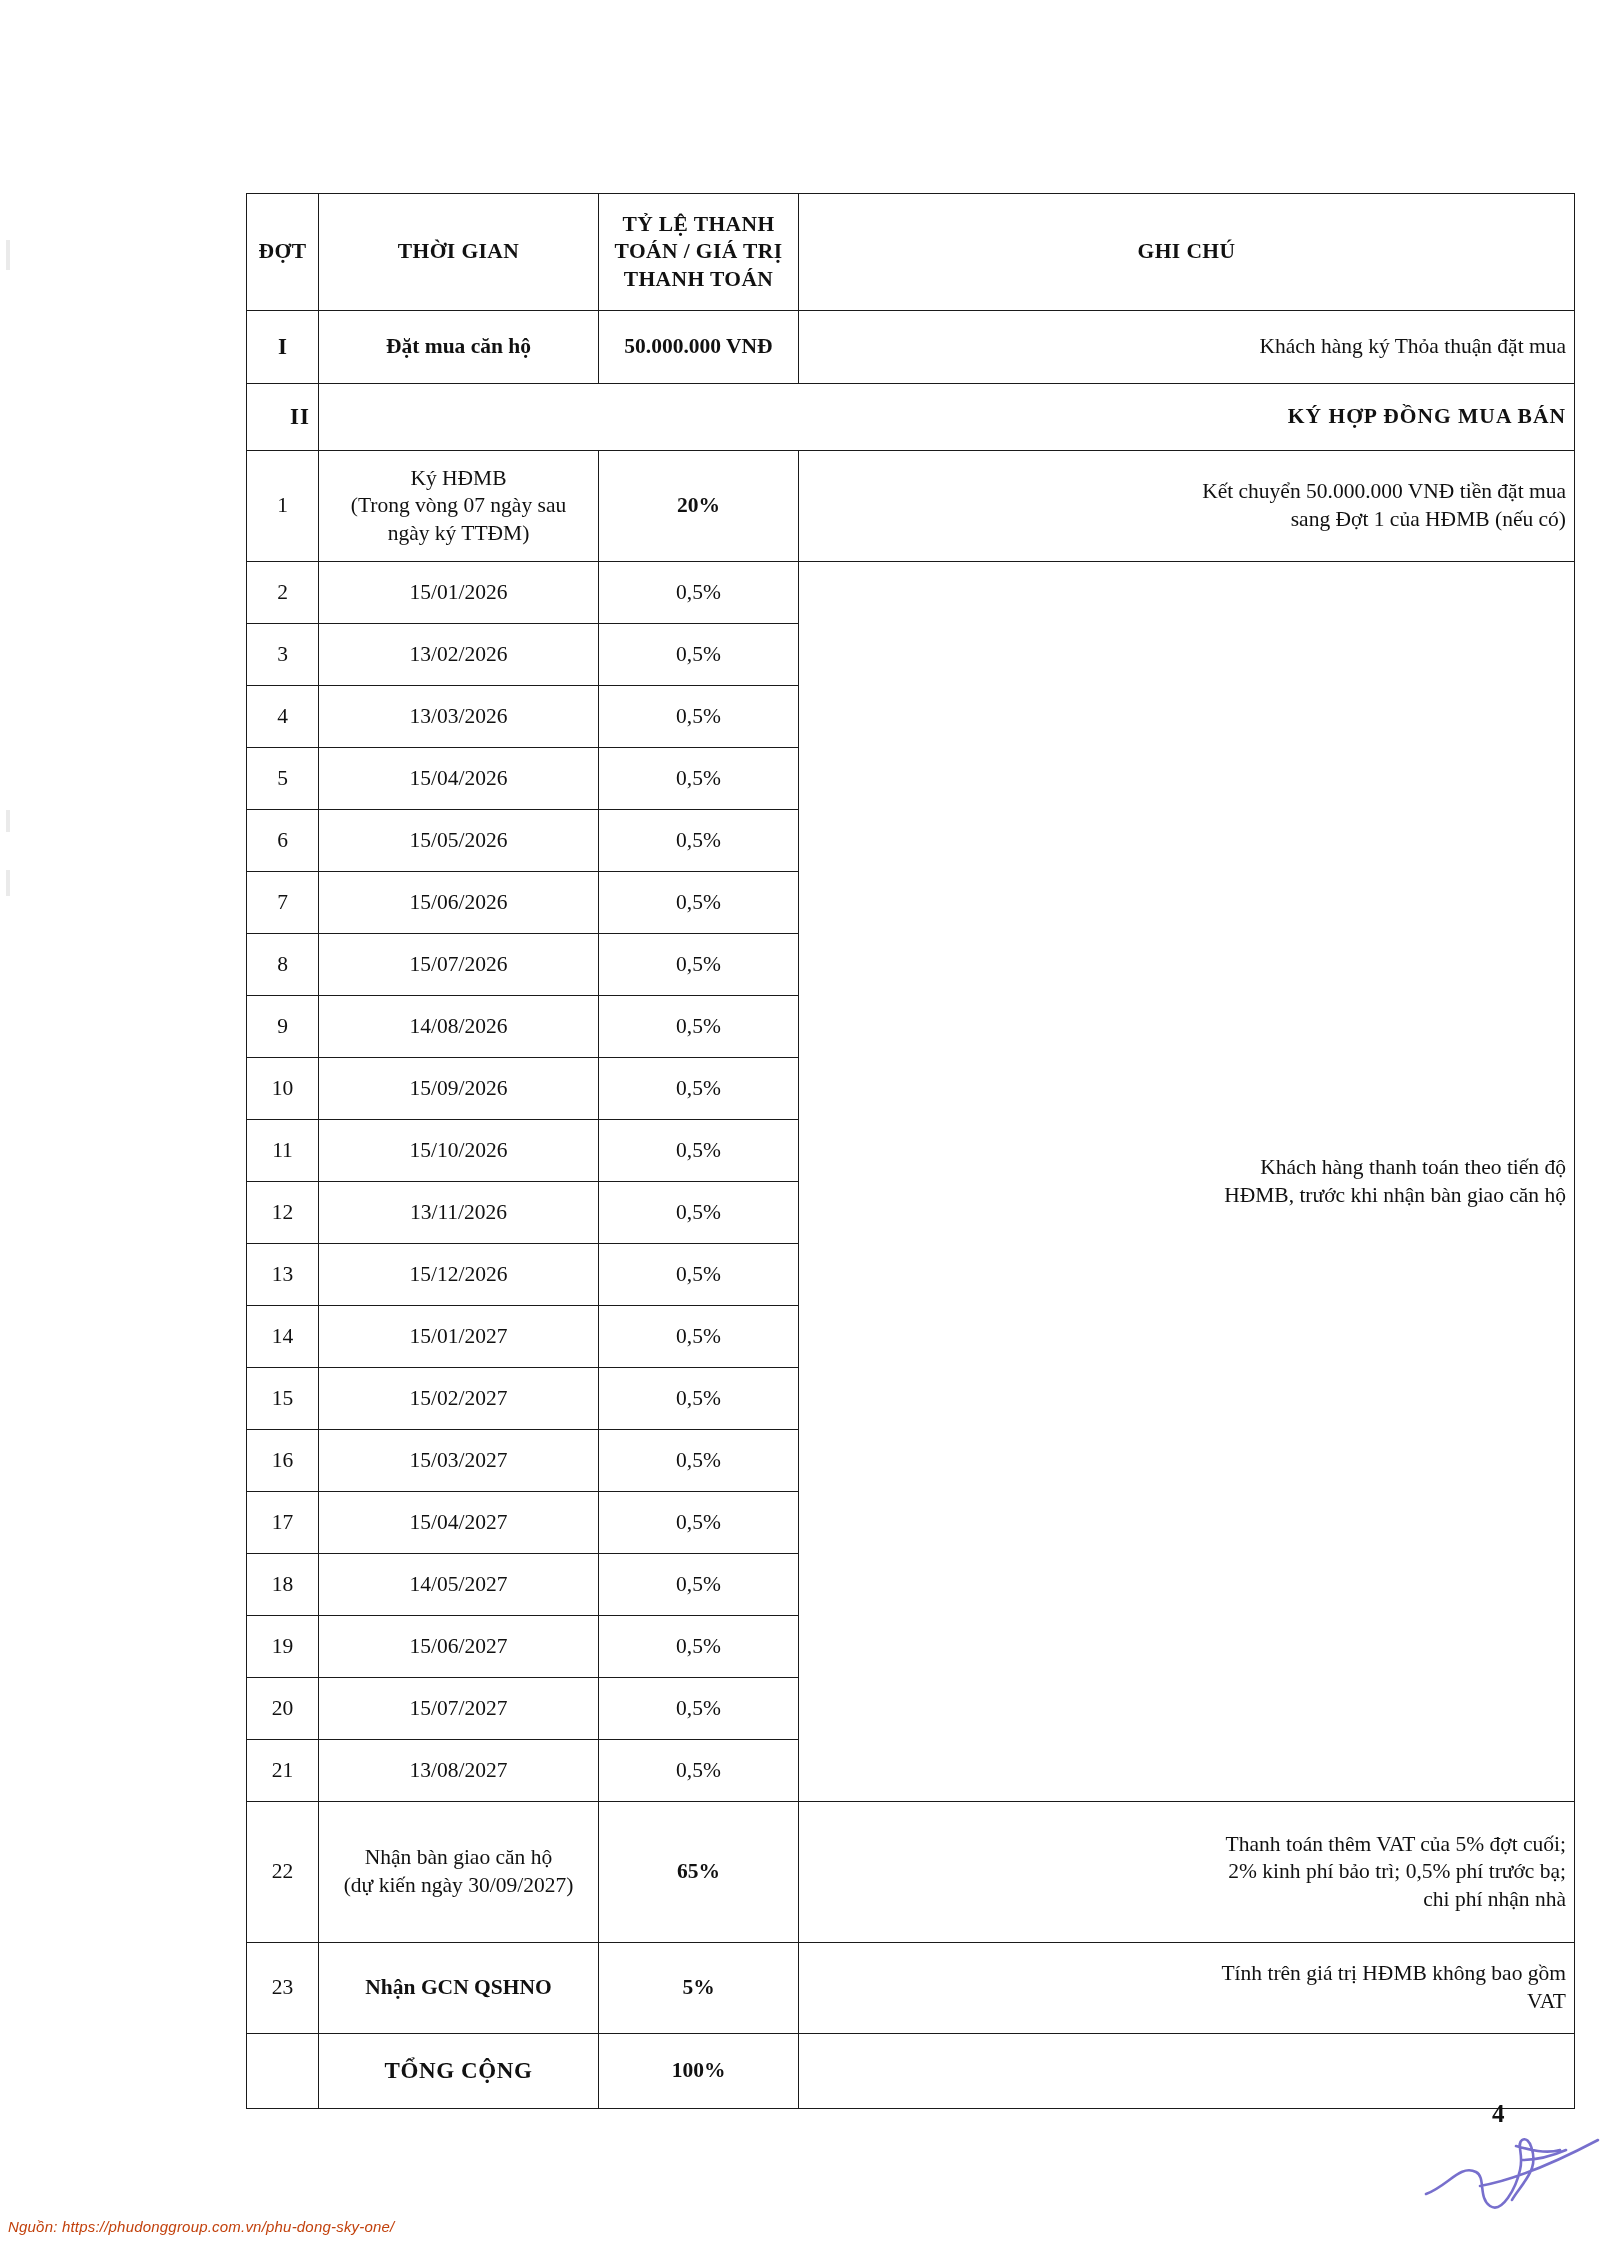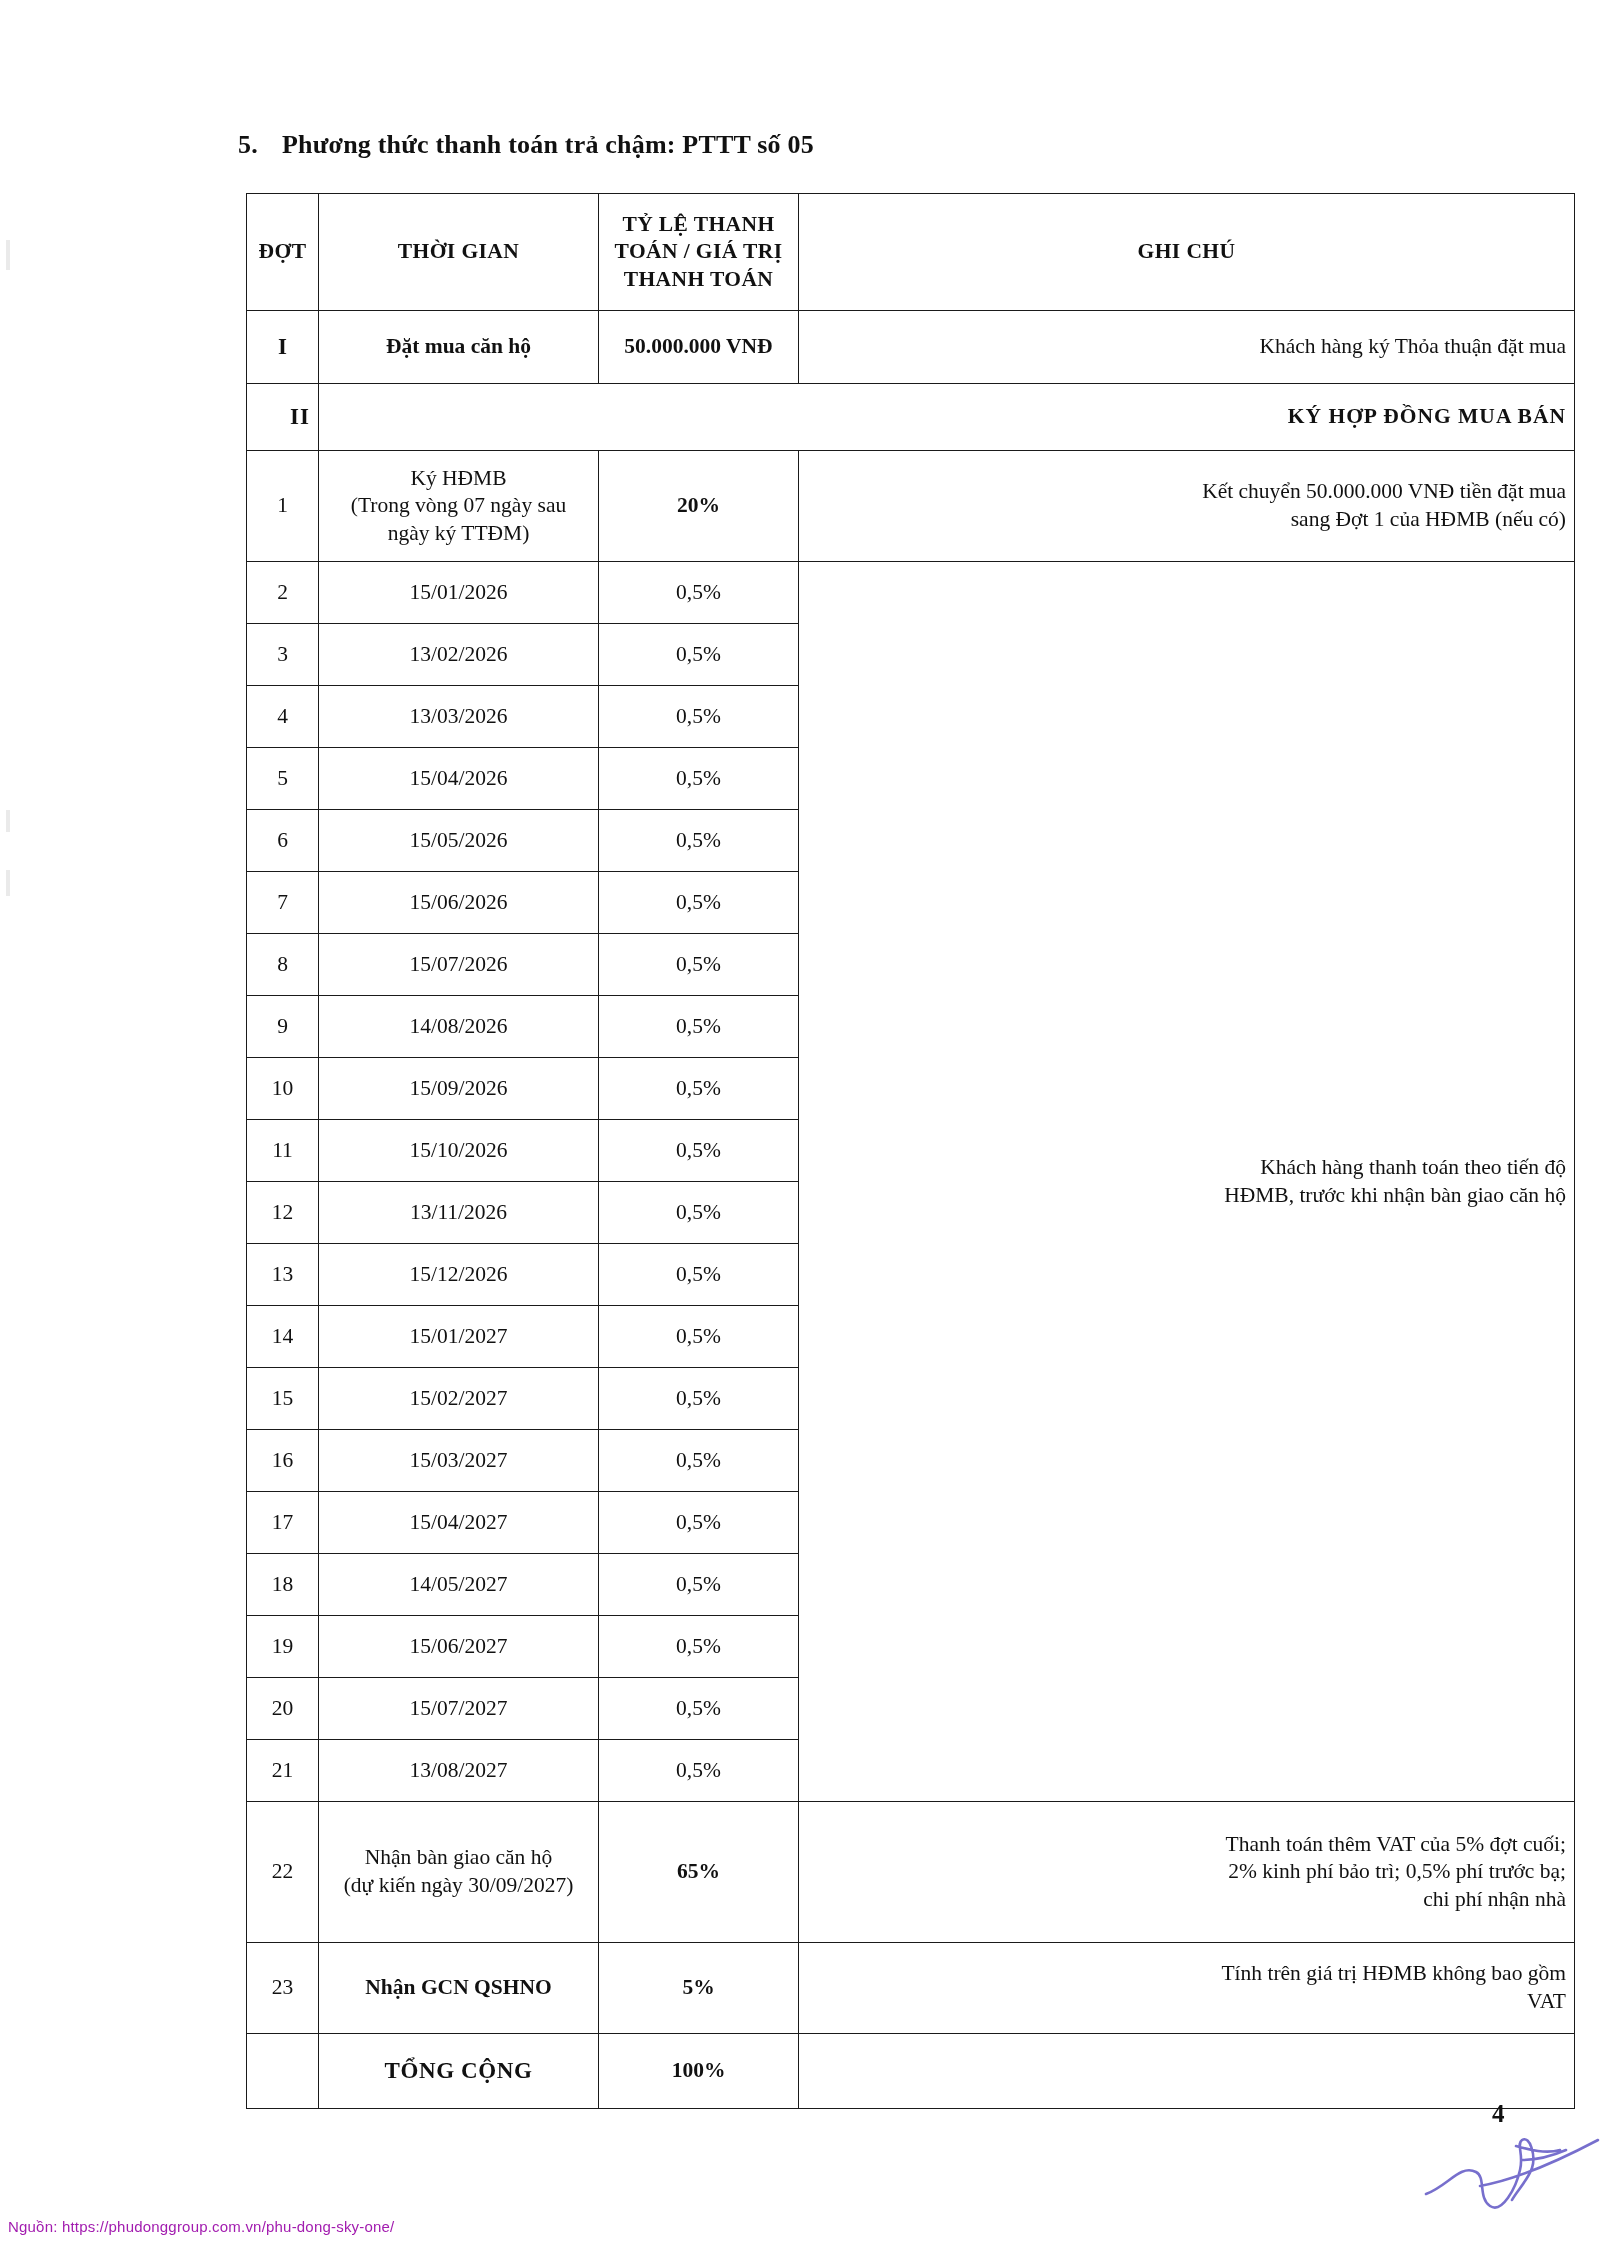--- a/index.html
+++ b/index.html
@@ -120,37 +120,35 @@
     width: 180px;
     height: 150px;
     pointer-events: none;
   }
 
   .footer-src {
     position: absolute;
     left: 8px;
     top: 2218px;
     font-size: 15px;
-    color: #a21caf;
+    font-style: italic;
+    color: #c2410c;
     font-family: "Liberation Sans", sans-serif;
     letter-spacing: 0.2px;
   }
 </style>
 </head>
 <body>
 
 <div id="page">
 
   <div class="speck" style="left:6px;  top:240px;  width:4px;  height:30px;"></div>
   <div class="speck" style="left:6px;  top:810px;  width:4px;  height:22px;"></div>
   <div class="speck" style="left:6px;  top:870px;  width:4px;  height:26px;"></div>
 
-  <div class="heading">
-    <span class="num">5.</span><span>Phương thức thanh toán trả chậm: PTTT số 05</span>
-  </div>
 
   <div class="table-wrap">
     <table class="pay">
       <colgroup>
         <col class="c-dot">
           <col class="c-time">
           <col class="c-rate">
           <col class="c-note">
       </colgroup>
       <thead>

